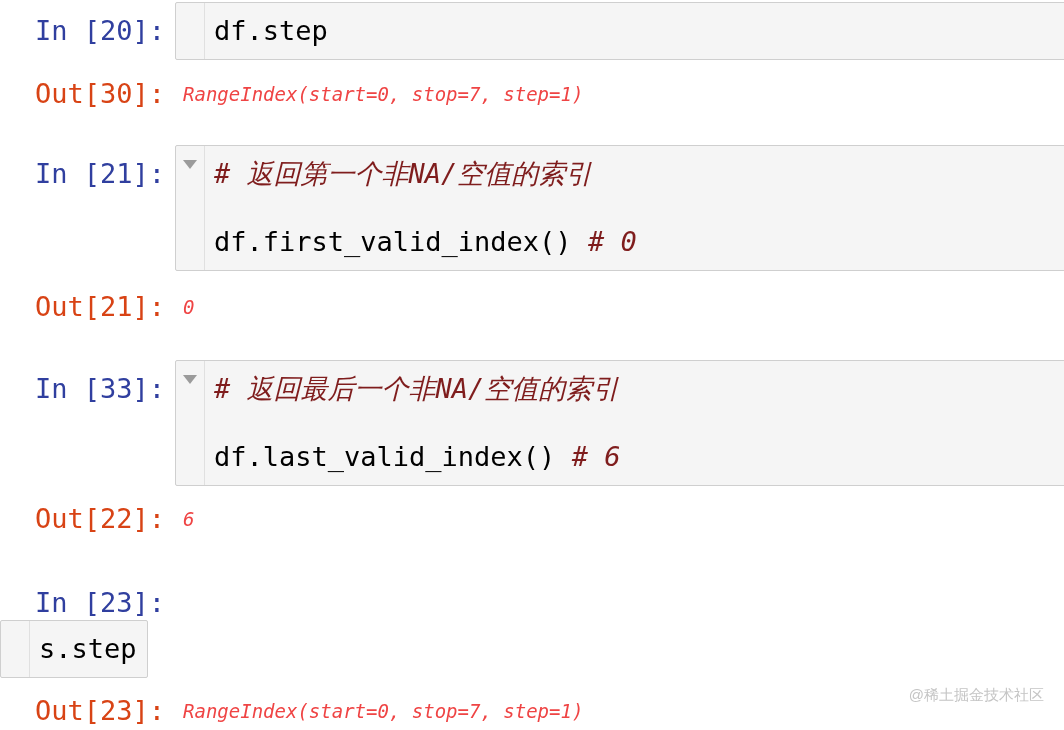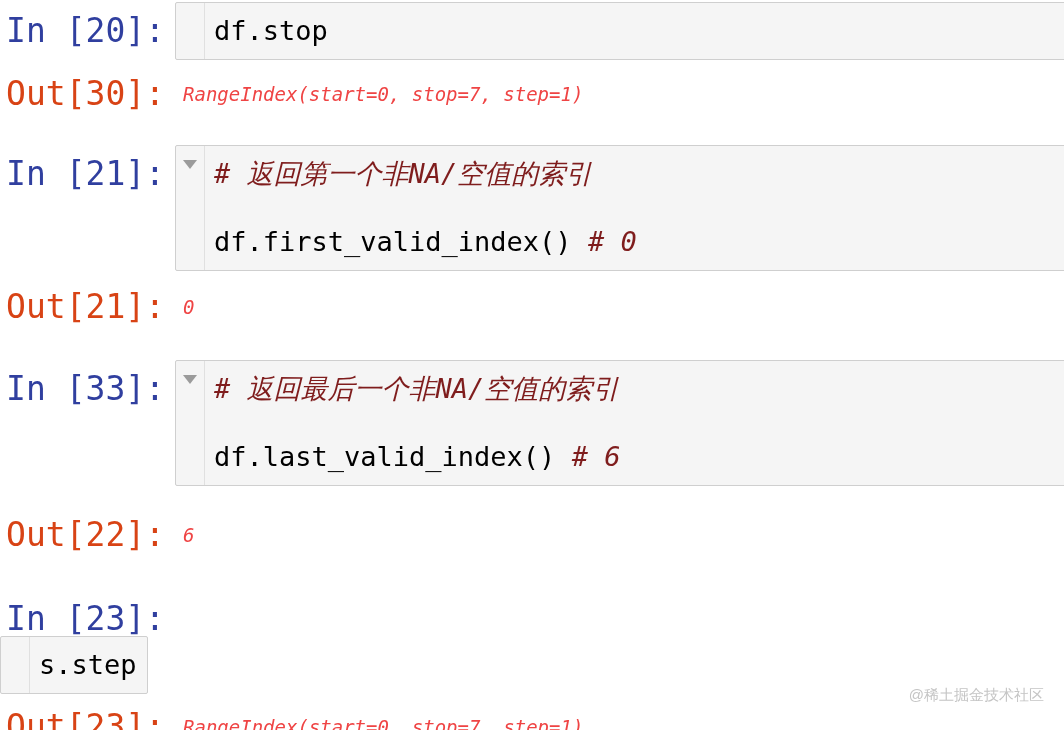--- a/index.html
+++ b/index.html
@@ -20,21 +20,21 @@
   .row {
     display: flex;
     align-items: flex-start;
   }
   .prompt {
     width: 175px;
     min-width: 175px;
     box-sizing: border-box;
     text-align: right;
     padding-right: 10px;
-    font-size: 33px;
+    font-size: 27px;
     line-height: 34px;
     white-space: pre;
   }
   .prompt.in  { color: #303f9f; }
   .prompt.out { color: #d84315; }
   .prompt.ptop { padding-top: 12px; }
 
   .cellbox {
     flex: 1;
     display: flex;
@@ -77,21 +77,21 @@
     line-height: 34px;
     white-space: pre;
     color: #ef4444;
     font-style: italic;
   }
   
   .m-out20 { margin-top: 17px; }
   .m-cell2 { margin-top: 34px; }
   .m-out21 { margin-top: 19px; }
   .m-cell3 { margin-top: 36px; }
-  .m-out22 { margin-top: 32px; }
+  .m-out22 { margin-top: 16px; }
   .m-cell4 { margin-top: 38px; flex-direction: column; }
   .m-out23 { margin-top: 16px; }
 
   .watermark {
     position: absolute;
     top: 686px;
     right: 20px;
     font-size: 15px;
     color: #c5c5c5;
     font-family: "Liberation Sans", "DejaVu Sans", sans-serif;
@@ -100,21 +100,21 @@
 </head>
 <body>
 
 <div class="nb">
 
   <div class="row">
     <div class="prompt in ptop">In [20]:</div>
     <div class="cellbox">
       <div class="gutter"></div>
       <div class="codearea">
-        <div class="code-line"><span>df.stop</span></div>
+        <div class="code-line"><span>df.step</span></div>
       </div>
     </div>
   </div>
 
   <div class="row m-out20">
     <div class="prompt out">Out[30]:</div>
     <div class="output-text">RangeIndex(start=0, stop=7, step=1)</div>
   </div>
 
   <div class="row m-cell2">

